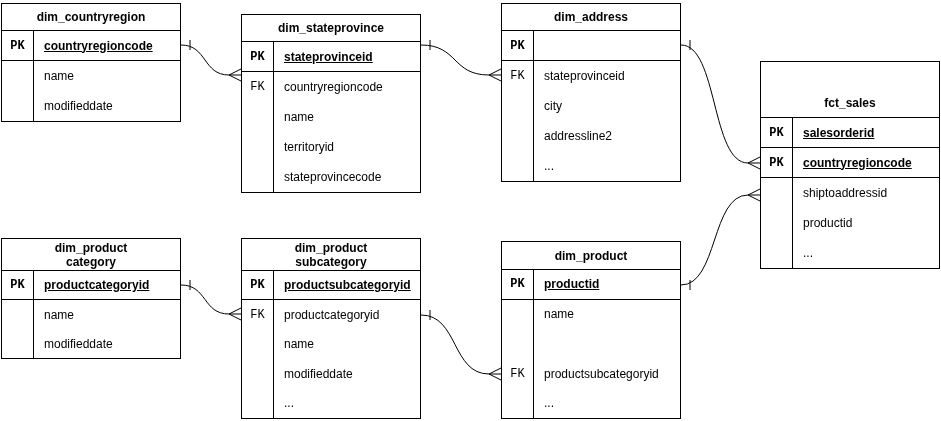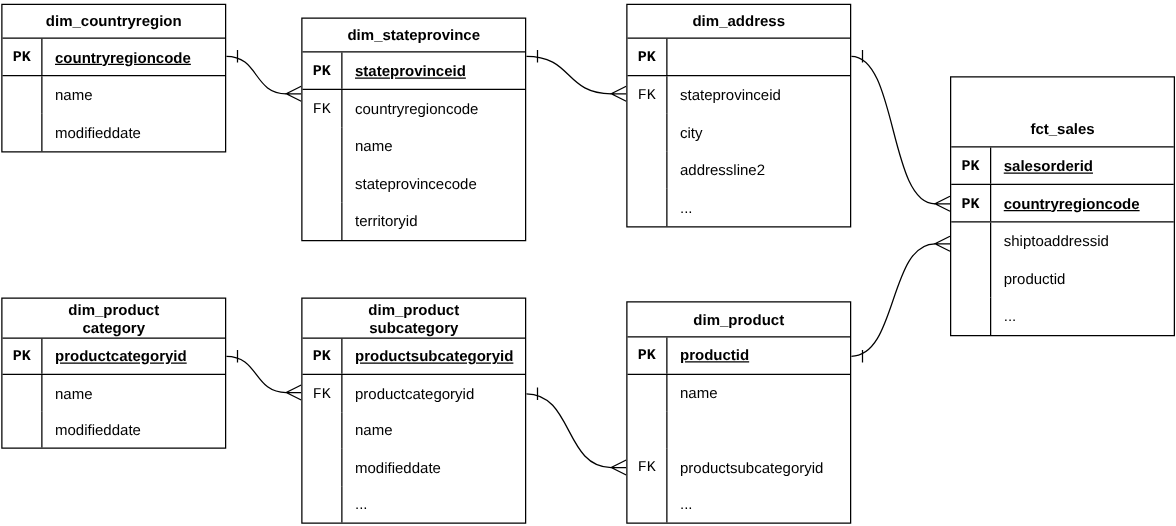--- a/index.html
+++ b/index.html
@@ -128,27 +128,27 @@
       </div>
       <div class="erd-row" style="height: 30px;">
         <div class="erd-key"></div>
         <div class="erd-colname">
           <span>name</span>
         </div>
       </div>
       <div class="erd-row" style="height: 30px;">
         <div class="erd-key"></div>
         <div class="erd-colname">
+          <span>territoryid</span>
+        </div>
+      </div>
+      <div class="erd-row" style="height: 30px;">
+        <div class="erd-key"></div>
+        <div class="erd-colname">
           <span>stateprovincecode</span>
-        </div>
-      </div>
-      <div class="erd-row" style="height: 30px;">
-        <div class="erd-key"></div>
-        <div class="erd-colname">
-          <span>territoryid</span>
         </div>
       </div>
     </div>
     <div class="erd-table" style="left: 501px; top: 3px; width: 180px;">
       <div class="erd-title" style="height: 27px;">
         <div class="erd-title-line">dim_address</div>
       </div>
       <div class="erd-row key-row" style="height: 30px;">
         <div class="erd-key">PK</div>
       </div>

